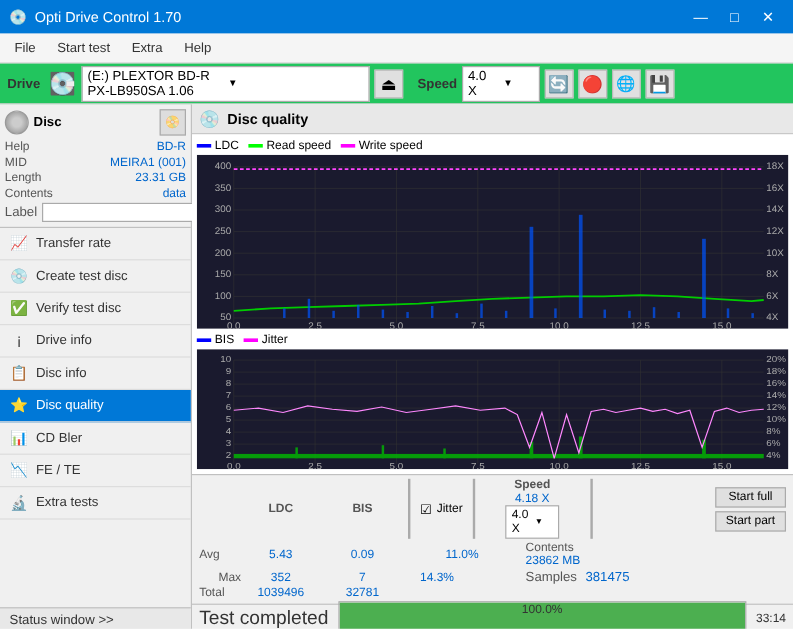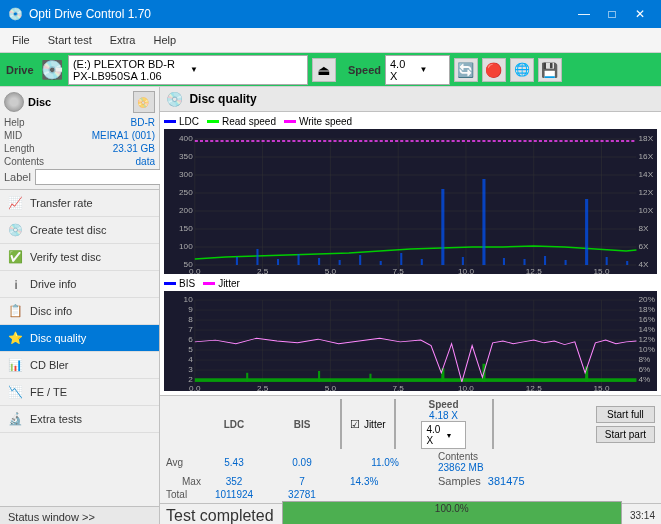--- a/index.html
+++ b/index.html
@@ -643,21 +643,21 @@
         <div style="width:2px;"></div>
         <div style="min-width:80px; font-size:11px;">
           <span style="color:#555;">Samples</span>
           <span style="color:#0066cc; margin-left:4px;">381475</span>
         </div>
       </div>
 
       <div class="stats-row">
         <div style="width:30px; font-size:10px; color:#555;">Total</div>
         <div class="stats-col">
-          <span class="stats-value">1011924</span>
+          <span class="stats-value">1039496</span>
         </div>
         <div class="stats-col">
           <span class="stats-value">32781</span>
         </div>
       </div>
     </div>
 
     <div class="progress-area">
       <span class="status-text">Test completed</span>
       <div class="progress-bar-outer">

